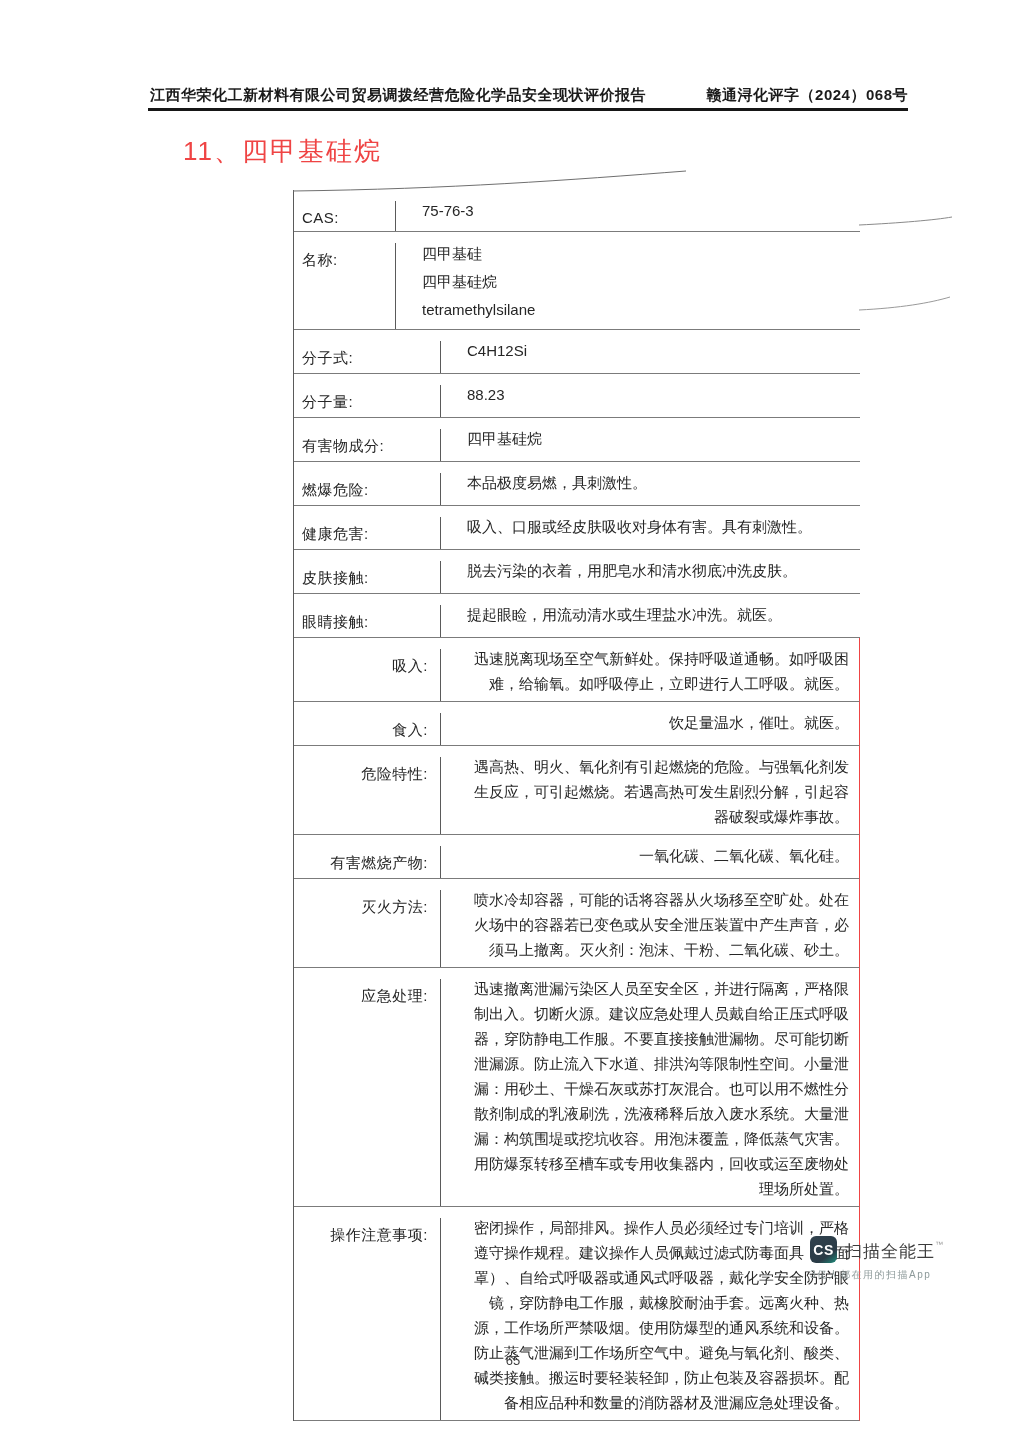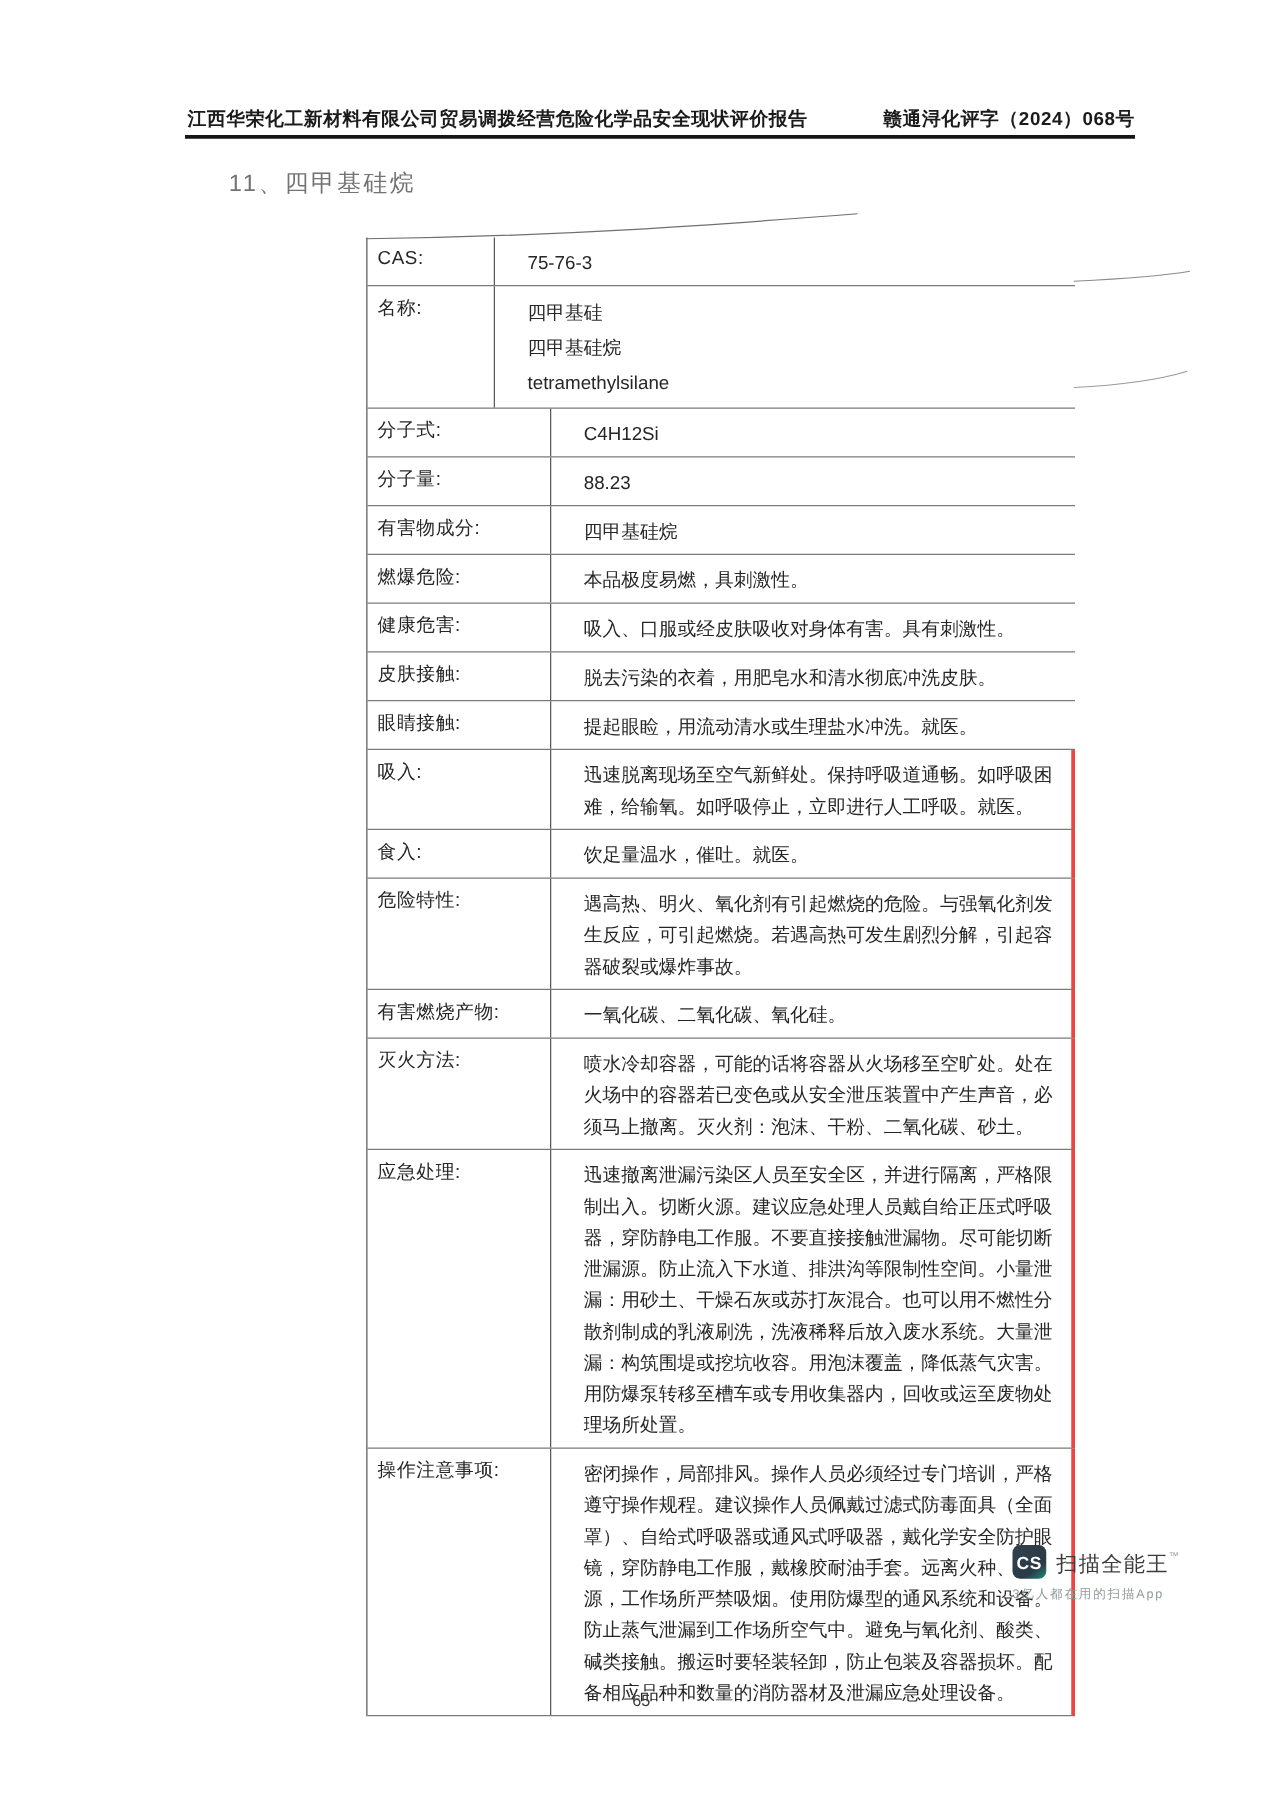--- a/index.html
+++ b/index.html
@@ -4,30 +4,30 @@
 <style>
   html,body{margin:0;padding:0;background:#ffffff;}
   body{font-family:"Liberation Sans","DejaVu Sans",sans-serif;}
   .page{position:relative;width:1026px;height:1450px;background:#fff;overflow:hidden;color:#222;}
 
   
   .hdr{position:absolute;left:150px;top:86px;width:758px;display:flex;justify-content:space-between;align-items:flex-end;font-weight:bold;font-size:15px;color:#1b1b1b;letter-spacing:.5px;}
   .hdr-rule{position:absolute;left:148px;top:108px;width:760px;height:3px;background:#161616;}
 
   
-  .sec-title{position:absolute;left:183px;top:134px;font-size:19px;color:#737373;letter-spacing:2px;}
+  .sec-title{position:absolute;left:183px;top:134px;font-size:26px;color:#ef4444;letter-spacing:2px;}
 
   
   .tbl{position:absolute;left:293px;top:190px;width:566px;border-left:1px solid #5a5a5a;font-size:15px;color:#262626;}
   .row{display:flex;border-bottom:1px solid #7b7b7b;min-height:36px;box-sizing:border-box;}
-  .row .label{flex:none;width:147px;box-sizing:border-box;border-right:1px solid #5a5a5a;padding:8px 12px 5px 8px;letter-spacing:.5px;}
+  .row .label{flex:none;width:147px;box-sizing:border-box;border-right:1px solid #5a5a5a;padding:8px 12px 5px 8px;letter-spacing:.5px;margin-top:11px;}
   .row.narrow .label{width:102px;}
   .row .value{flex:1;padding:8px 10px 5px 26px;line-height:25px;}
   .row .value .nameline{line-height:28px;}
-  .row.rb{border-right:3px solid #ef4444;}
+  .row.rb{border-right:1px solid #ef4444;text-align:right;}
 
   
   .artifacts{position:absolute;left:0;top:0;pointer-events:none;}
 
   
   .cam{position:absolute;left:810px;top:1236px;width:170px;}
   .cam-top{display:flex;align-items:flex-end;}
   .cam-badge{width:27px;height:27px;border-radius:6px;background:linear-gradient(145deg,#31424e 0%,#2a3b46 70%,#1f8f7d 100%);color:#fff;font-weight:bold;font-size:14px;display:flex;align-items:center;justify-content:center;letter-spacing:.5px;}
   .cam-name{margin-left:8px;font-size:17px;font-weight:normal;color:#3c3c3c;letter-spacing:1px;}
   .cam-tm{font-size:8px;color:#9a9a9a;vertical-align:top;}

